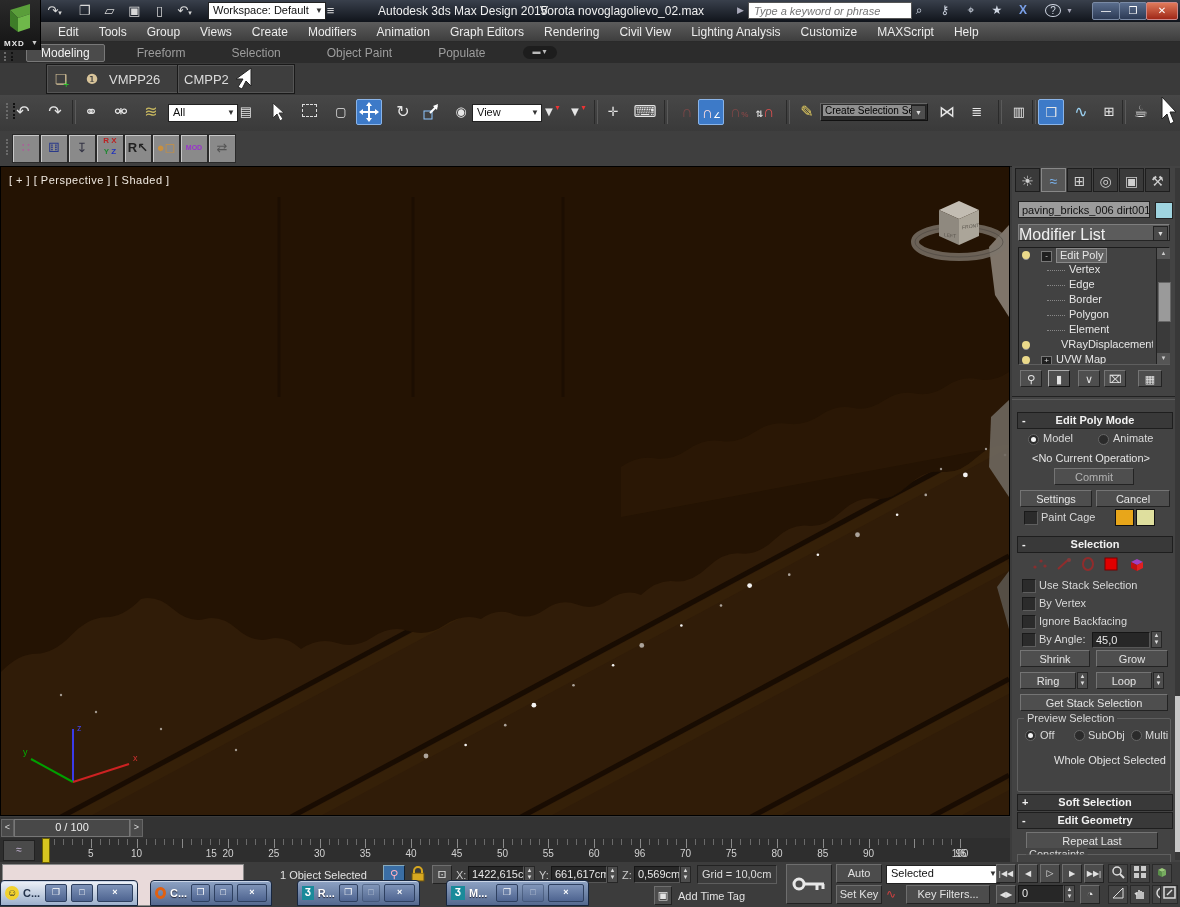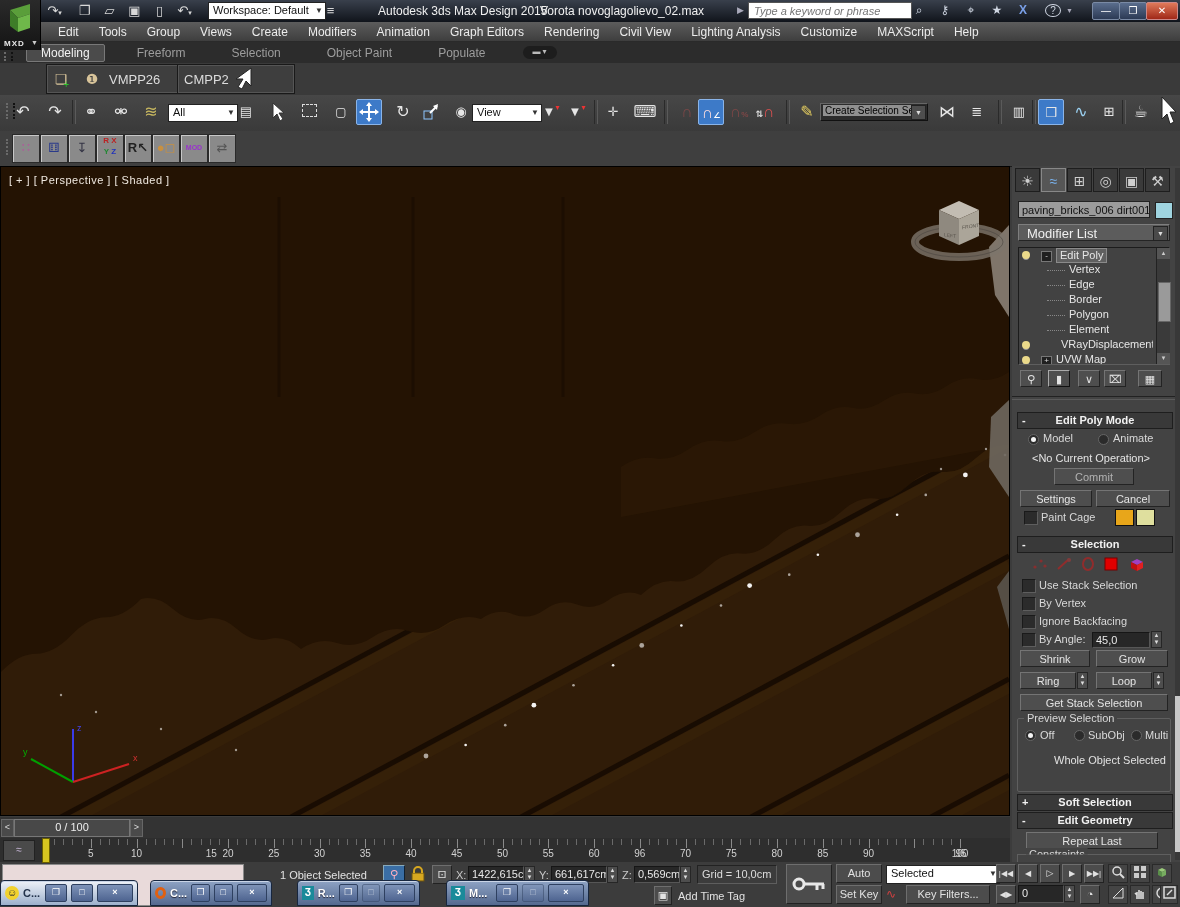--- a/index.html
+++ b/index.html
@@ -326,21 +326,21 @@
   <div class="ptab active" style="left:29px;color:#7ab4f0">≈</div>
   <div class="ptab" style="left:55px">⊞</div>
   <div class="ptab" style="left:81px">◎</div>
   <div class="ptab" style="left:107px">▣</div>
   <div class="ptab" style="left:133px">⚒</div>
 
   <div class="abs" style="left:6px;top:35px;width:132px;height:17px;background:#9b9b9b;border:1px solid #222;color:#111;font-size:11px;line-height:16px;padding:0 3px;box-sizing:border-box;overflow:hidden;white-space:nowrap">paving_bricks_006 dirt001</div>
   <div class="abs" style="left:143px;top:36px;width:16px;height:15px;background:#9fd4e0;border:1px solid #222"></div>
 
   <div class="abs" style="left:6px;top:58px;width:152px;height:17px;background:#5c5c5c;border:1px solid;border-color:#7e7e7e #242424 #242424 #7e7e7e;box-sizing:border-box">
-    <span style="position:absolute;left:8px;top:1px;font-size:13px;color:#f0f0f0">Modifier List</span>
+    <span style="position:absolute;left:0;top:1px;font-size:16px;color:#f0f0f0">Modifier List</span>
     <span style="position:absolute;right:1px;top:1px;width:13px;height:13px;background:#4a4a4a;border:1px solid #222;color:#ddd;font-size:7px;text-align:center;line-height:13px">▼</span>
   </div>
 
   <div class="abs" id="stacklist" style="left:6px;top:81px;width:152px;height:118px;background:#424242;border:1px solid;border-color:#1c1c1c #5e5e5e #5e5e5e #1c1c1c;box-sizing:border-box;overflow:hidden">
       <div class="stackrow">
         <span class="bulb"></span>
         <span class="toggle" style="left:22px">-</span>
         <span style="position:absolute;left:37px;top:0;background:#606060;border:1px solid #8a8a8a;padding:0 3px;max-width:92px;overflow:hidden;display:inline-block;height:13px;line-height:13px">Edit Poly</span>
       </div>
       <div class="stackrow">

